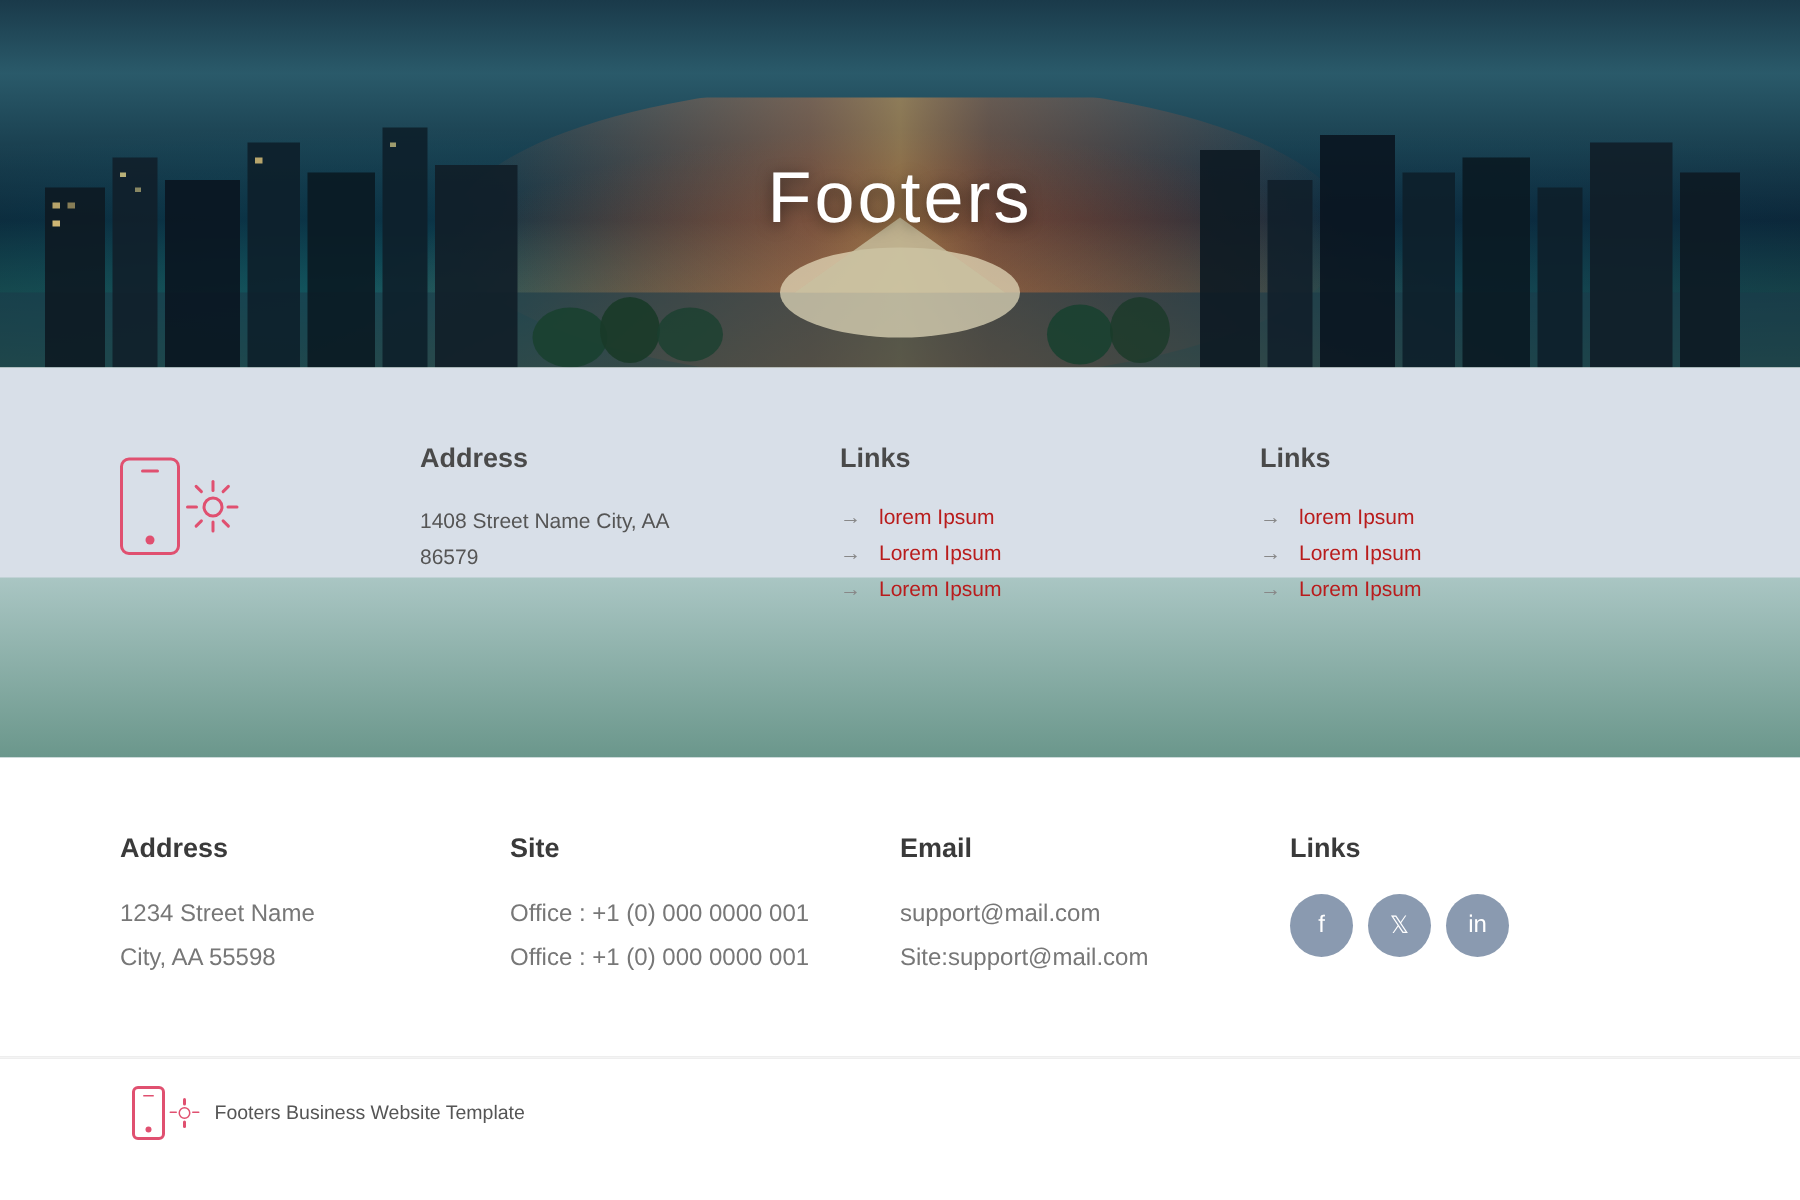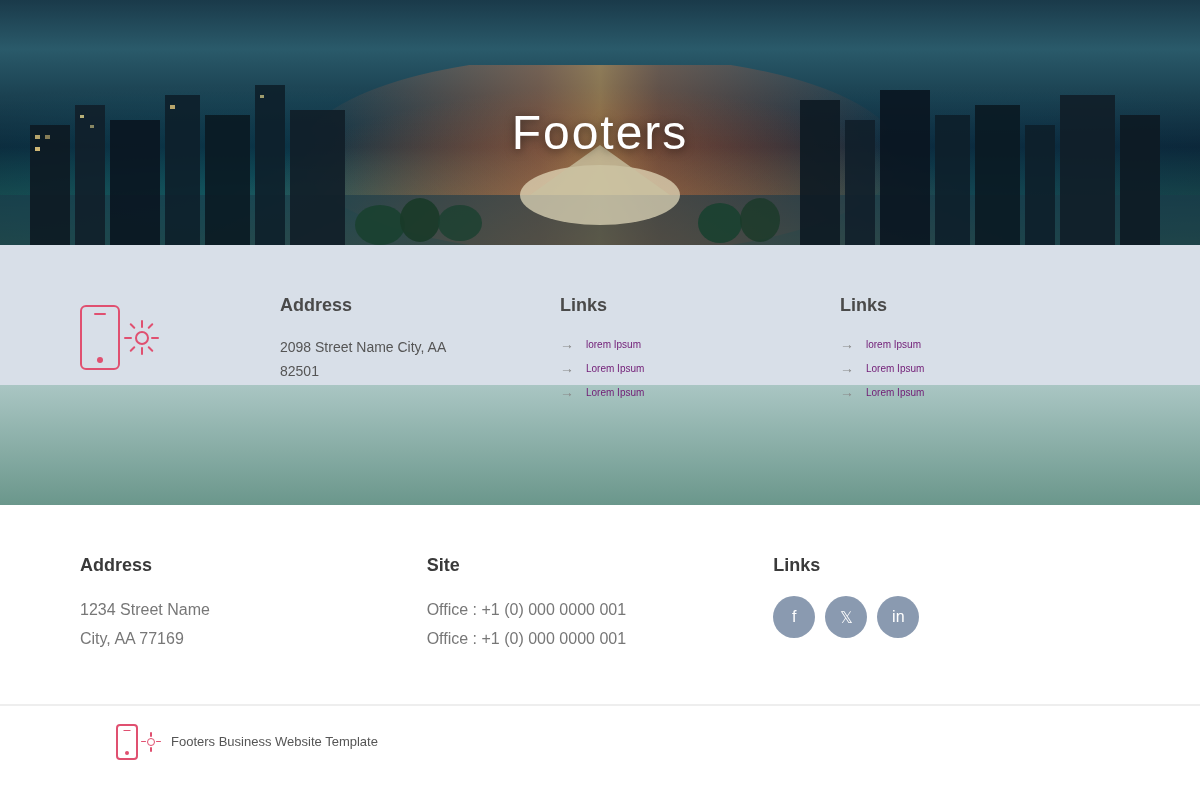--- a/index.html
+++ b/index.html
@@ -149,22 +149,22 @@
     }
     .f1-text {
       font-size: 14px;
       color: #555;
       line-height: 1.7;
     }
     .f1-link {
       display: flex;
       align-items: center;
       gap: 10px;
-      font-size: 10px;
-      color: #701a75;
+      font-size: 14px;
+      color: #b91c1c;
       margin-bottom: 8px;
       cursor: pointer;
     }
     .arrow-right {
       display: inline-block;
       width: 16px;
       height: 16px;
       position: relative;
       flex-shrink: 0;
     }
@@ -210,21 +210,21 @@
       align-items: center;
       justify-content: center;
       color: #fff;
       font-size: 16px;
       cursor: pointer;
     }
 
     
     .footer-bottom {
       background: #fff;
-      padding: 18px 116px;
+      padding: 18px 88px;
       display: flex;
       align-items: flex-end;
       justify-content: space-between;
       border-top: 1px solid #eee;
     }
     .footer-bottom-logo {
       display: flex;
       align-items: center;
       gap: 10px;
     }
@@ -388,22 +388,22 @@
             <div class="ray ray-d bl"></div>
             <div class="ray ray-d br"></div>
           </div>
         </div>
       </div>
     </div>
 
     <div class="footer-1-col">
       <div class="f1-section-title">Address</div>
       <p class="f1-text">
-        <span>2098 Street Name City, AA</span><br>
-        <span>82501</span>
+        <span>1408 Street Name City, AA</span><br>
+        <span>86579</span>
       </p>
       <br>
     </div>
 
     <div class="footer-1-col">
       <div class="f1-section-title">Links</div>
       <div class="f1-link">
         <span class="arrow-right"></span>
         <span>lorem Ipsum</span>
       </div>
@@ -434,30 +434,35 @@
     </div>
   </div>
 </section>
 
 <section class="footer-2">
 
   <div class="footer-2-col">
     <div class="f2-section-title">Address</div>
     <p class="f2-text">
       <span>1234 Street Name</span><br>
-      <span>City, AA 77169</span>
+      <span>City, AA 55598</span>
     </p>
   </div>
 
   <div class="footer-2-col">
     <div class="f2-section-title">Site</div>
     <p class="f2-text">Office : +1 (0) 000 0000 001</p>
     <p class="f2-text">Office : +1 (0) 000 0000 001</p>
   </div>
 
+  <div class="footer-2-col">
+    <div class="f2-section-title">Email</div>
+    <p class="f2-text">support@mail.com</p>
+    <p class="f2-text">Site:support@mail.com</p>
+  </div>
 
   <div class="footer-2-col">
     <div class="f2-section-title">Links</div>
     <div class="social-icons">
       <div class="social-icon">f</div>
       <div class="social-icon">𝕏</div>
       <div class="social-icon">in</div>
     </div>
   </div>
 </section>

